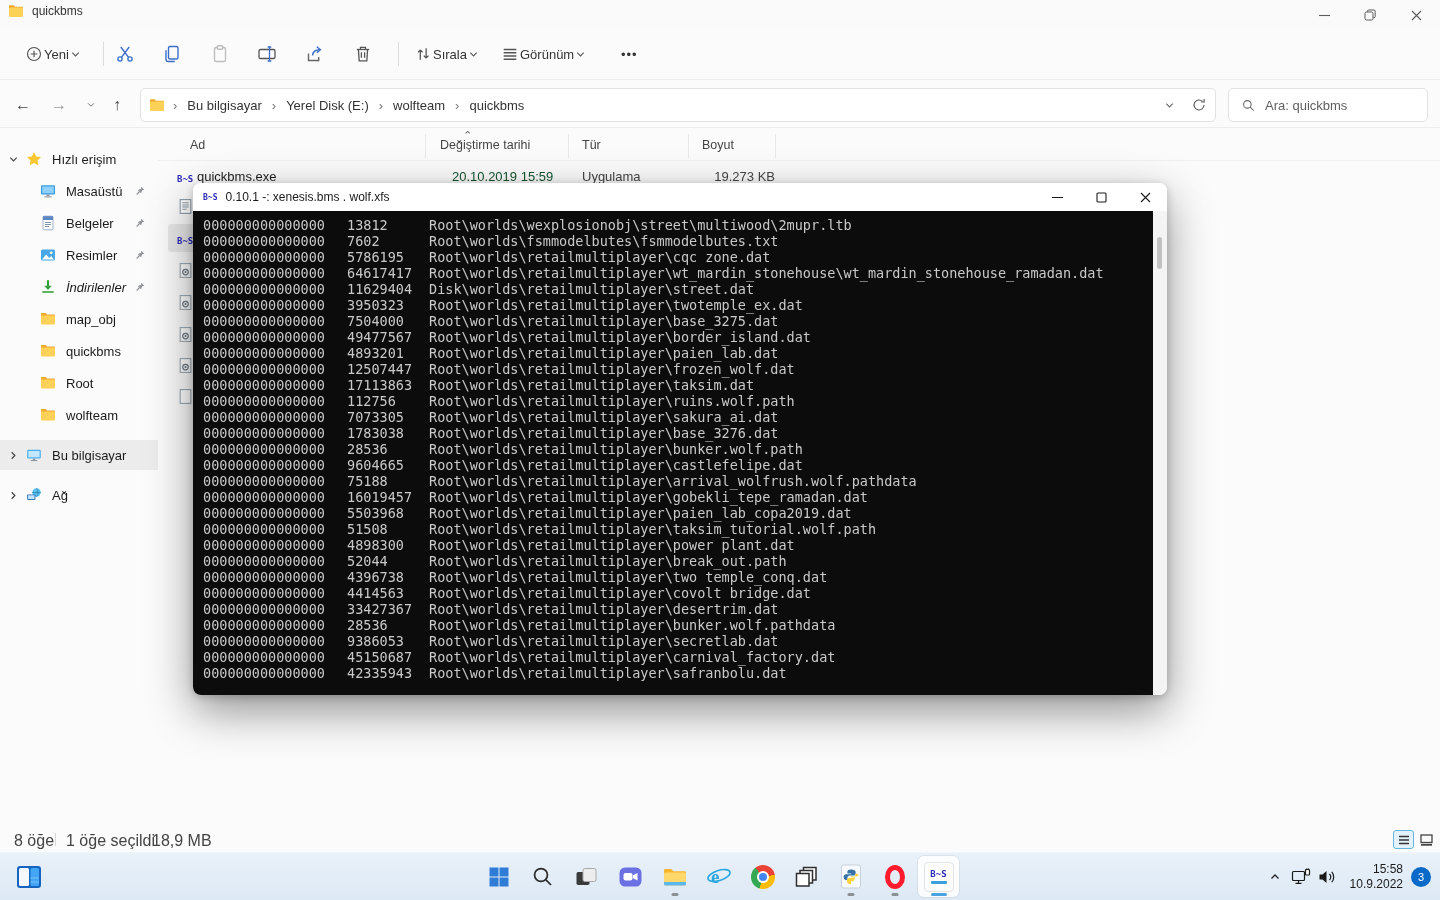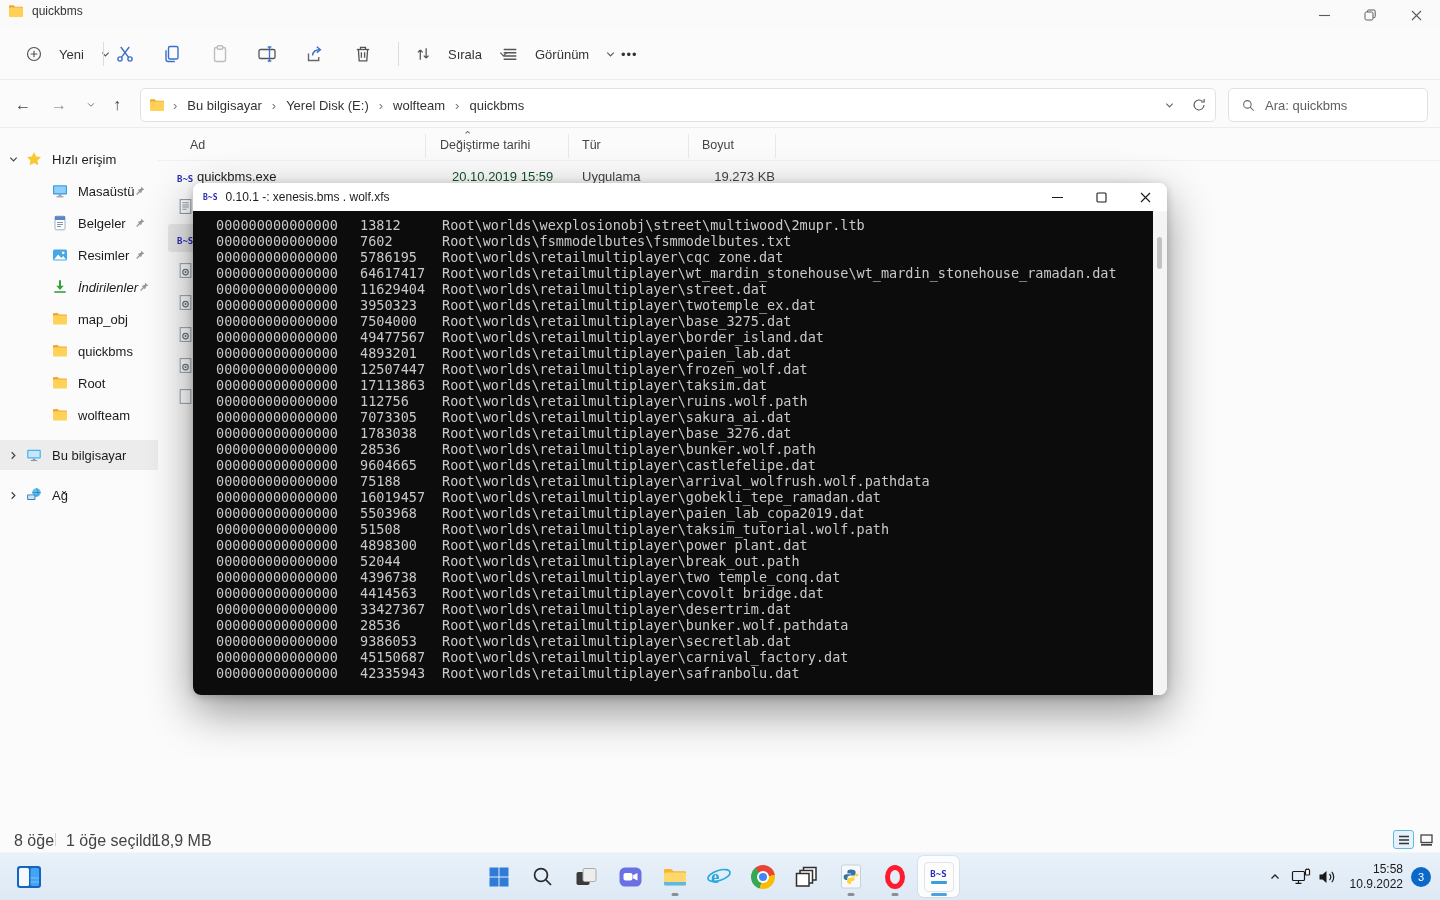--- a/index.html
+++ b/index.html
@@ -5,38 +5,38 @@
   * { margin:0; padding:0; box-sizing:border-box; }
   html,body { width:1440px; height:900px; overflow:hidden; font-family:"Liberation Sans",sans-serif; background:#fff; }
   #root { position:relative; width:1440px; height:900px; background:#fdfdfd; }
 
   
   #explorer { position:absolute; left:0; top:0; width:1440px; height:852px; background:#fbfbfb; }
   #titlebar { position:absolute; left:0; top:0; width:1440px; height:28px; background:#fafafa; }
   .tab { position:absolute; left:8px; top:4px; display:flex; align-items:center; gap:8px; font-size:12px; color:#333; }
   .winctl { position:absolute; top:0; width:44px; height:30px; display:flex; align-items:center; justify-content:center; }
   #toolbar { position:absolute; left:0; top:28px; width:1440px; height:52px; background:#fbfbfb; border-bottom:1px solid #ececec; }
-  .tbtn { position:absolute; top:8px; height:36px; display:flex; align-items:center; gap:16px; padding:0 9px; border-radius:5px; font-size:13px; color:#333; }
+  .tbtn { position:absolute; top:8px; height:36px; display:flex; align-items:center; gap:1px; padding:0 9px; border-radius:5px; font-size:13px; color:#333; }
   .tico { position:absolute; top:10px; width:34px; height:32px; display:flex; align-items:center; justify-content:center; border-radius:5px; }
   .tsep { position:absolute; top:14px; width:1px; height:24px; background:#dcdcdc; }
 
   #addrrow { position:absolute; left:0; top:82px; width:1440px; height:46px; background:#fbfbfb; border-bottom:1px solid #ececec; }
   .navbtn { position:absolute; top:8px; width:30px; height:30px; display:flex; align-items:center; justify-content:center; font-size:16px; color:#444; border-radius:5px; }
   #breadbox { position:absolute; left:140px; top:6px; width:1076px; height:34px; border:1px solid #e2e2e2; border-radius:5px; background:#fff; display:flex; align-items:center; padding:0 8px; font-size:13px; color:#333; }
   .crumb { padding:3px 6px; border-radius:4px; white-space:nowrap; }
   .crumbsep { color:#777; padding:0 4px; font-size:13px; }
   #breadspacer { flex:1; }
   #searchbox { position:absolute; left:1228px; top:6px; width:200px; height:34px; border:1px solid #e2e2e2; border-radius:5px; background:#fff; display:flex; align-items:center; gap:9px; padding:0 12px; font-size:13px; color:#5f5f5f; }
 
   
   #sidebar { position:absolute; left:0; top:130px; width:158px; height:698px; background:#fbfbfb; }
   .srow { position:absolute; left:0; width:158px; height:30px; display:flex; align-items:center; font-size:13px; color:#1b1b1b; }
   .srow .chev { width:26px; display:flex; justify-content:center; }
   .srow .sico { width:16px; height:16px; margin-right:10px; flex:0 0 16px; }
-  .srow.child { padding-left:52px; }
+  .srow.child { padding-left:40px; }
   .srow .pin { margin-left:auto; margin-right:12px; width:12px; height:12px; opacity:.8; }
   .srow.sel { background:#ececec; }
 
   
   #filehead { position:absolute; left:158px; top:131px; width:1282px; height:30px; font-size:12.5px; color:#444; border-bottom:1px solid #f0f0f0; }
   .colsep { position:absolute; top:3px; width:1px; height:24px; background:#e8e8e8; }
   .hlabel { position:absolute; top:7px; }
   #sortcaret { position:absolute; left:305px; top:-2px; font-size:11px; color:#666; }
   .frow { position:absolute; left:158px; width:1282px; height:30px; font-size:13px; color:#1c1c1c; }
   .fcell { position:absolute; top:6px; white-space:nowrap; }
@@ -46,21 +46,21 @@
   #statusbar { position:absolute; left:0; top:828px; width:1440px; height:24px; background:#fbfbfb; font-size:16px; color:#444; }
   .stext { position:absolute; top:4px; }
   .ssep { position:absolute; left:55px; top:5px; width:1px; height:13px; background:#d6d6d6; }
   .viewtoggle { position:absolute; top:2px; width:21px; height:19px; display:flex; align-items:center; justify-content:center; border-radius:3px; }
   .viewtoggle.on { border:1px solid #67b7dd; background:#e3f2fb; }
 
   
   #console { position:absolute; left:193px; top:183px; width:974px; height:512px; border-radius:8px; background:#fff; box-shadow:0 16px 45px rgba(0,0,0,.42), 0 2px 8px rgba(0,0,0,.2); z-index:50; overflow:hidden; }
   #ctitle { position:absolute; left:0; top:0; width:100%; height:28px; background:#fff; display:flex; align-items:center; padding-left:10px; gap:8px; font-size:12px; color:#1a1a1a; }
   .cctl { position:absolute; top:0; width:44px; height:28px; display:flex; align-items:center; justify-content:center; }
-  #cbody { position:absolute; left:0; top:28px; width:960px; height:484px; background:#0c0c0c; padding:6px 0 0 23px; overflow:hidden; }
+  #cbody { position:absolute; left:0; top:28px; width:960px; height:484px; background:#0c0c0c; padding:6px 0 0 10px; overflow:hidden; }
   #cscroll { position:absolute; right:0; top:28px; width:14px; height:484px; background:#f4f4f4; }
   #cthumb { position:absolute; left:4px; top:26px; width:5px; height:32px; background:#c2c2c2; border-radius:3px; }
   .cline { display:flex; height:16px; font-family:"DejaVu Sans Mono","Liberation Mono",monospace; font-size:13.5px; line-height:16px; color:#c9c9c9; white-space:pre; }
   .cline .off { width:144px; flex:0 0 144px; }
   .cline .sz  { width:82px;  flex:0 0 82px; }
   .bmsG { font:bold 8px "DejaVu Sans Mono",monospace; color:#2a2ab8; letter-spacing:0; }
   .bmsG.big { font-size:9px; }
 
   
   #taskbar { position:absolute; left:0; top:852px; width:1440px; height:48px; background:linear-gradient(#e9f1f9,#dde9f5); border-top:1px solid rgba(255,255,255,.6); z-index:100; }
@@ -444,21 +444,21 @@
           <svg width="11" height="11" viewBox="0 0 11 11">
             <path d="M1 1l9 9M10 1l-9 9" stroke="#1a1a1a" stroke-width="1.1"></path>
           </svg>
         </div>
     </div>
     <div id="cbody">
         <div class="cline"><span class="off">000000000000000</span><span class="sz">13812</span><span>Root\worlds\wexplosionobj\street\multiwood\2mupr.ltb</span></div>
         <div class="cline"><span class="off">000000000000000</span><span class="sz">7602</span><span>Root\worlds\fsmmodelbutes\fsmmodelbutes.txt</span></div>
         <div class="cline"><span class="off">000000000000000</span><span class="sz">5786195</span><span>Root\worlds\retailmultiplayer\cqc zone.dat</span></div>
         <div class="cline"><span class="off">000000000000000</span><span class="sz">64617417</span><span>Root\worlds\retailmultiplayer\wt_mardin_stonehouse\wt_mardin_stonehouse_ramadan.dat</span></div>
-        <div class="cline"><span class="off">000000000000000</span><span class="sz">11629404</span><span>Root\worlds\retailmultiplayer\street.dat</span></div>
+        <div class="cline"><span class="off">000000000000000</span><span class="sz">11629404</span><span>Disk\worlds\retailmultiplayer\street.dat</span></div>
         <div class="cline"><span class="off">000000000000000</span><span class="sz">3950323</span><span>Root\worlds\retailmultiplayer\twotemple_ex.dat</span></div>
         <div class="cline"><span class="off">000000000000000</span><span class="sz">7504000</span><span>Root\worlds\retailmultiplayer\base_3275.dat</span></div>
         <div class="cline"><span class="off">000000000000000</span><span class="sz">49477567</span><span>Root\worlds\retailmultiplayer\border_island.dat</span></div>
         <div class="cline"><span class="off">000000000000000</span><span class="sz">4893201</span><span>Root\worlds\retailmultiplayer\paien_lab.dat</span></div>
         <div class="cline"><span class="off">000000000000000</span><span class="sz">12507447</span><span>Root\worlds\retailmultiplayer\frozen_wolf.dat</span></div>
         <div class="cline"><span class="off">000000000000000</span><span class="sz">17113863</span><span>Root\worlds\retailmultiplayer\taksim.dat</span></div>
         <div class="cline"><span class="off">000000000000000</span><span class="sz">112756</span><span>Root\worlds\retailmultiplayer\ruins.wolf.path</span></div>
         <div class="cline"><span class="off">000000000000000</span><span class="sz">7073305</span><span>Root\worlds\retailmultiplayer\sakura_ai.dat</span></div>
         <div class="cline"><span class="off">000000000000000</span><span class="sz">1783038</span><span>Root\worlds\retailmultiplayer\base_3276.dat</span></div>
         <div class="cline"><span class="off">000000000000000</span><span class="sz">28536</span><span>Root\worlds\retailmultiplayer\bunker.wolf.path</span></div>

